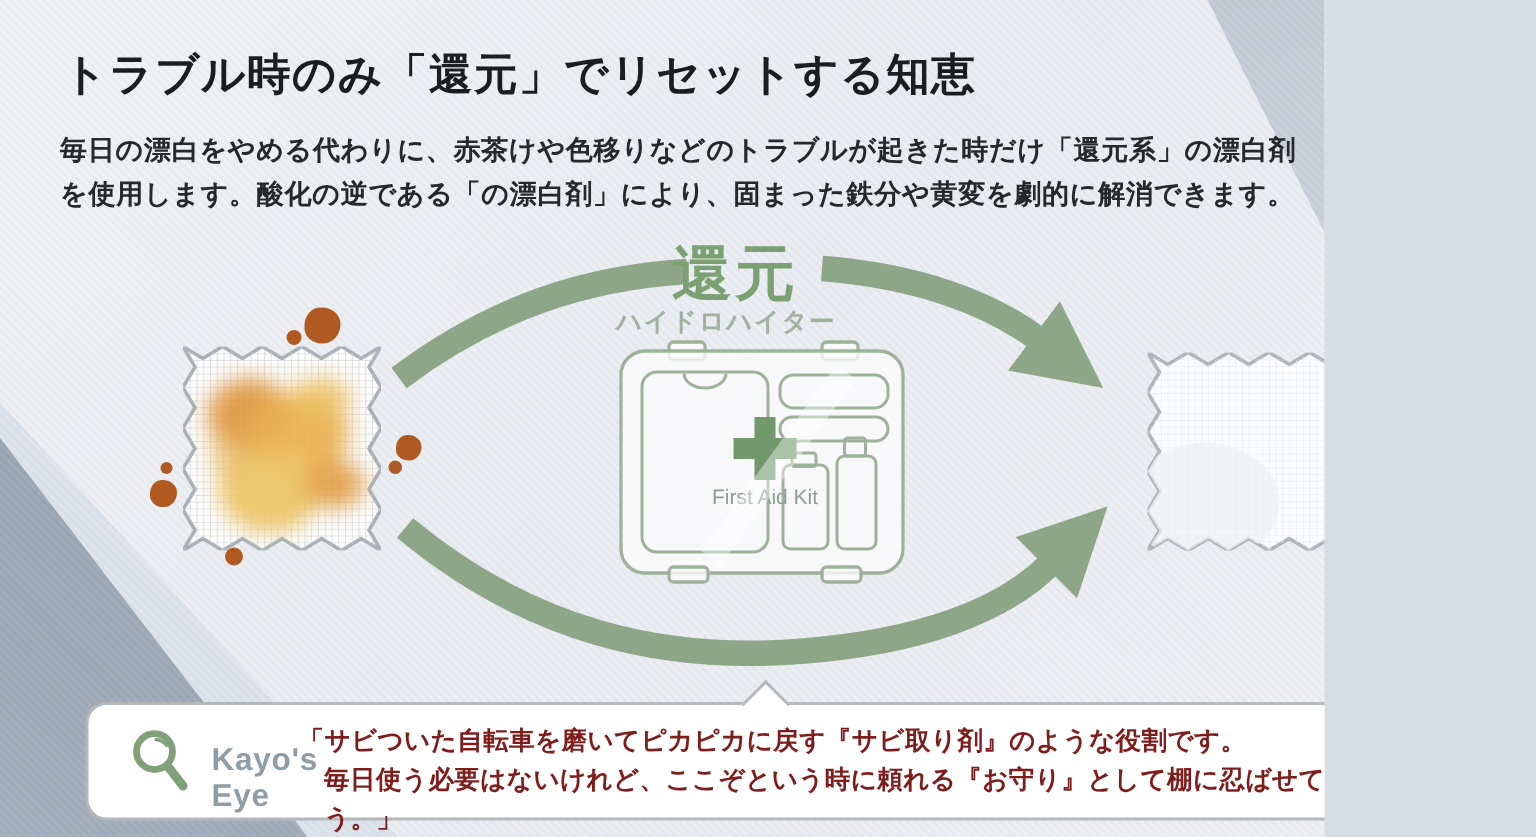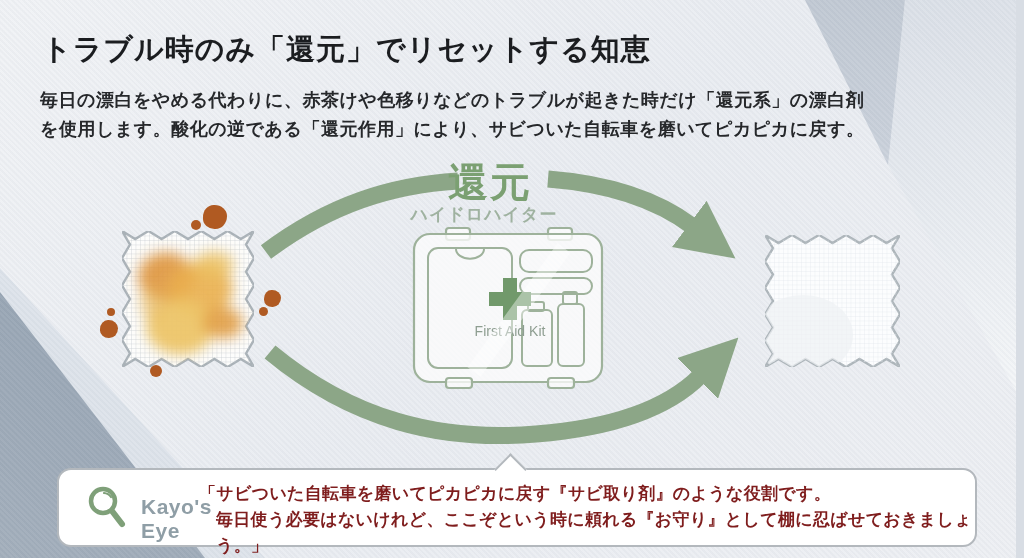--- a/index.html
+++ b/index.html
@@ -1,17 +1,17 @@
 <!DOCTYPE html>
 <html><head>
 <meta charset="utf-8">
 <style>
   html,body{margin:0;padding:0;background:#d8dde4;}
   .stage{
-    position:relative;width:1016px;height:558px;overflow:hidden;
+    position:relative;width:883px;height:558px;overflow:hidden;
     font-family:"Liberation Sans","DejaVu Sans",sans-serif;
     background:linear-gradient(135deg,#f0f2f5 0%,#e9ecf1 50%,#edeff3 100%);
   }
   .bglayer{position:absolute;inset:0;pointer-events:none;}
   .bg-texture{
     background:repeating-linear-gradient(45deg,rgba(255,255,255,.05) 0 2px,rgba(120,130,145,.045) 2px 4px);
   }
   .bg-tr-wedge{
     clip-path:polygon(805px 0,905px 0,888px 165px);
     background:linear-gradient(165deg,#b4bdc9 0%,#d9dfe7 80%);
@@ -76,21 +76,21 @@
 
   <div class="bglayer bg-bl-soft"></div>
   <div class="bglayer bg-bl-wedge"></div>
   <div class="bglayer bg-tr-corner"></div>
   <div class="bglayer bg-tr-wedge"></div>
   <div class="bglayer bg-texture"></div>
 
   <div class="title">トラブル時のみ「還元」でリセットする知恵</div>
   <div class="body-copy">
     <span>毎日の漂白をやめる代わりに、赤茶けや色移りなどのトラブルが起きた時だけ「還元系」の漂白剤</span>
-    <span>を使用します。酸化の逆である「還元作用」により、サビついた自転車を磨いてピカピカに戻す。</span>
+    <span>を使用します。酸化の逆である「の漂白剤」により、固まった鉄分や黄変を劇的に解消できます。</span>
   </div>
 
   <svg class="arrows" width="1024" height="558" viewBox="0 0 1024 558">
     <defs>
       <marker id="ah" viewBox="0 0 10 10" refX="0.6" refY="5" markerWidth="3.4" markerHeight="3.4" orient="auto">
         <path d="M0 0 L10 5 L0 10 Z" fill="#8ca687"></path>
       </marker>
     </defs>
     <path d="M266 252 C330 204 392 185 458 181" fill="none" stroke-width="17" stroke="#8ca687"></path>
     <path d="M548 179 C612 184 660 202 692 226" fill="none" stroke-width="17" marker-end="url(#ah)" stroke="#8ca687"></path>

